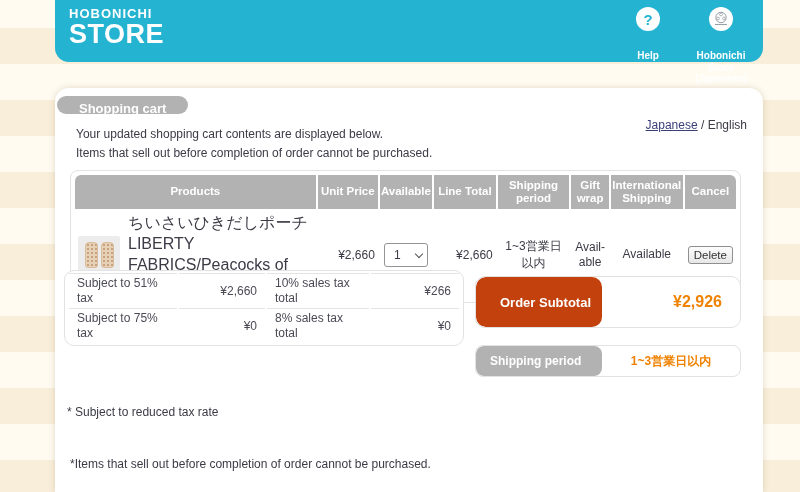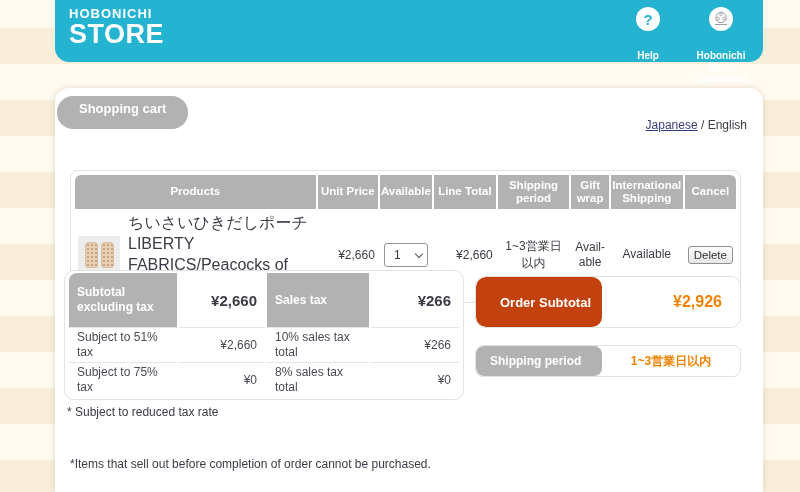--- a/index.html
+++ b/index.html
@@ -38,21 +38,21 @@
     text-align:center; line-height:1.15;
   }
 
   
   .card {
     position:absolute; left:55px; top:88px; width:708px; height:404px;
     background:#fff; border-radius:14px 14px 0 0;
     box-shadow:0 0 6px rgba(150,130,90,.28);
   }
   .cart-pill {
-    position:absolute; left:2px; top:8px; height:33px; line-height:26px;
+    position:absolute; left:2px; top:8px; height:18px; line-height:26px;
     padding:0 22px; background:#b2b2b2; border-radius:16px;
     color:#fff; font-weight:bold; font-size:13px;
   }
   .lang { position:absolute; right:16px; top:30px; font-size:12px; }
   .lang a { color:#3a3f78; text-decoration:underline; cursor:pointer; }
   .intro { position:absolute; left:21px; top:37px; font-size:12px; line-height:1.6; }
 
   
   .products-wrap {
     position:absolute; left:15px; top:82px; width:671px;
@@ -182,20 +182,24 @@
 </div>
 
 <div class="card">
 
   <div class="cart-pill">Shopping cart</div>
 
   <div class="lang">
     <a>Japanese</a><span> / </span><span>English</span>
   </div>
 
+  <div class="intro">
+    <div>Your updated shopping cart contents are displayed below.</div>
+    <div>Items that sell out before completion of order cannot be purchased.</div>
+  </div>
 
   <div class="products-wrap">
     <table class="products">
       <colgroup>
         <col style="width:250px">
           <col style="width:64px">
           <col style="width:50px">
           <col style="width:66px">
         <col style="width:76px">
           <col style="width:38px">
@@ -251,26 +255,20 @@
 
   <div class="totals-wrap">
     <table class="totals">
       <colgroup>
         <col style="width:108px">
           <col style="width:86px">
           <col style="width:102px">
           <col style="width:88px">
       </colgroup>
       <tbody>
-          <tr class="t-head">
-        <td class="t-gray">Subtotal excluding tax</td>
-        <td class="t-val-big">¥2,660</td>
-        <td class="t-gray">Sales tax</td>
-        <td class="t-val-big">¥266</td>
-      </tr>
       <tr class="t-row">
         <td>Subject to 51% tax</td>
         <td class="val">¥2,660</td>
         <td>10% sales tax total</td>
         <td class="val">¥266</td>
       </tr>
       <tr class="t-row">
         <td>Subject to 75% tax</td>
         <td class="val">¥0</td>
         <td>8% sales tax total</td>

